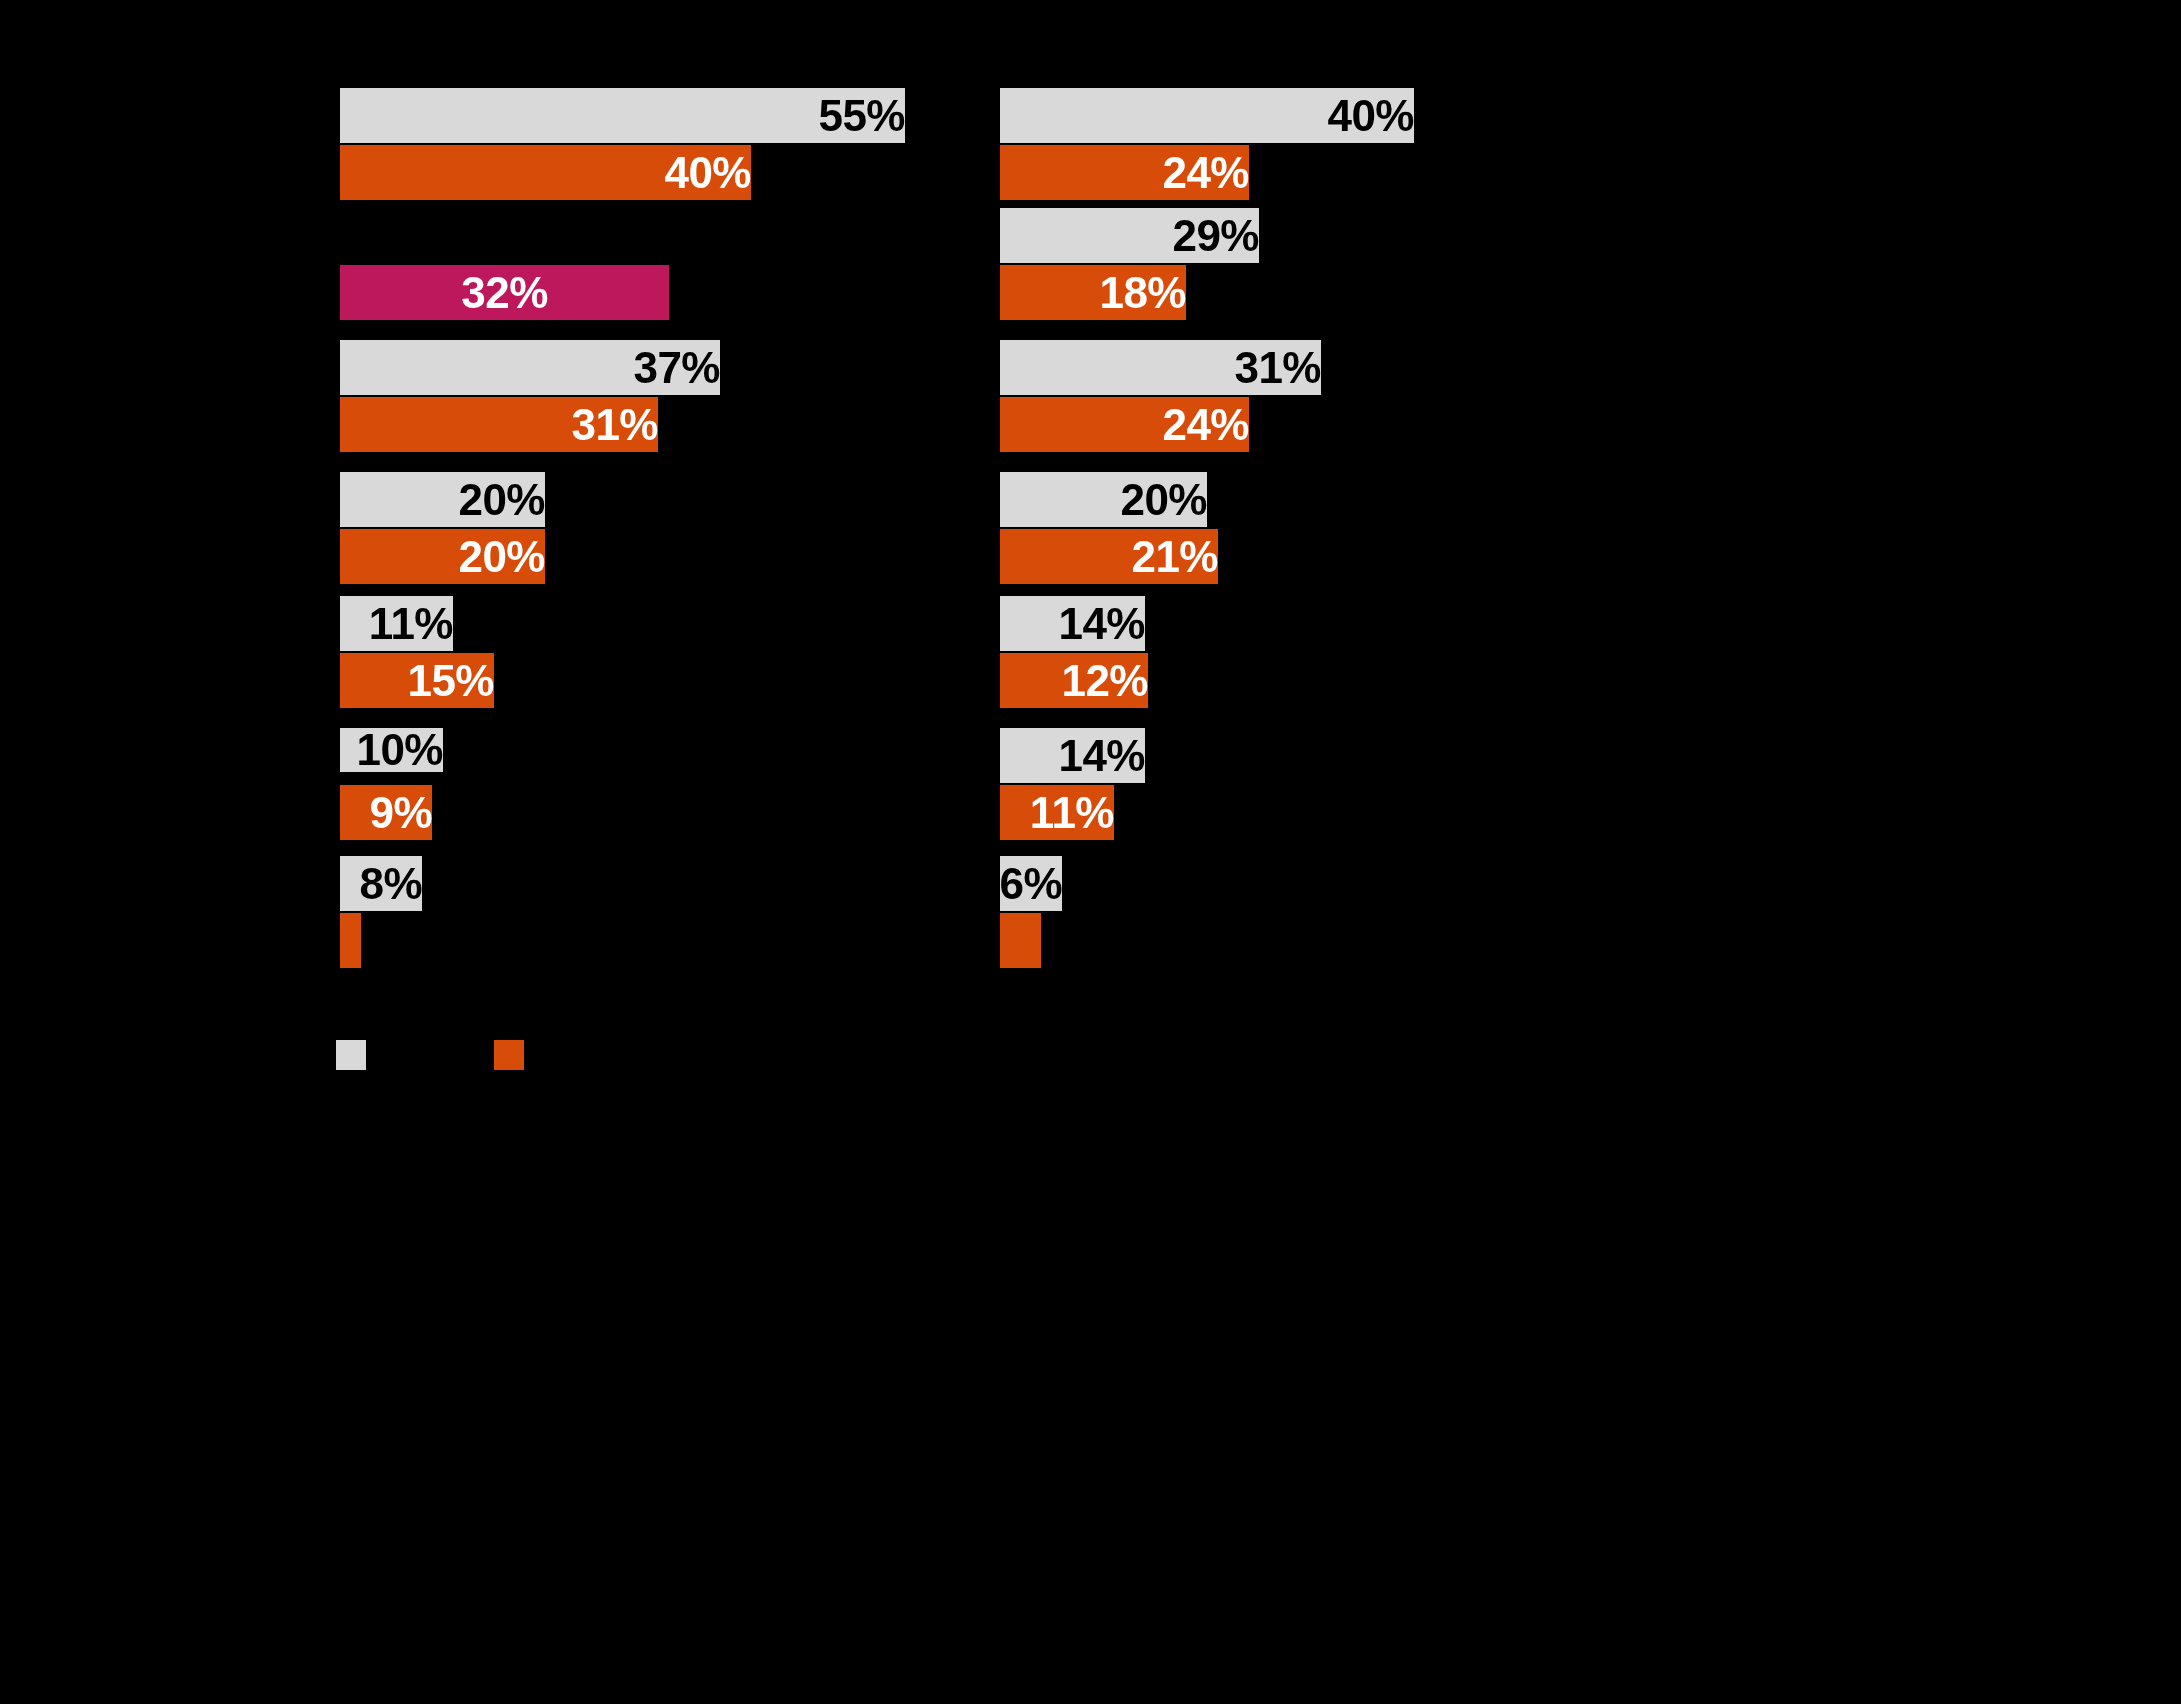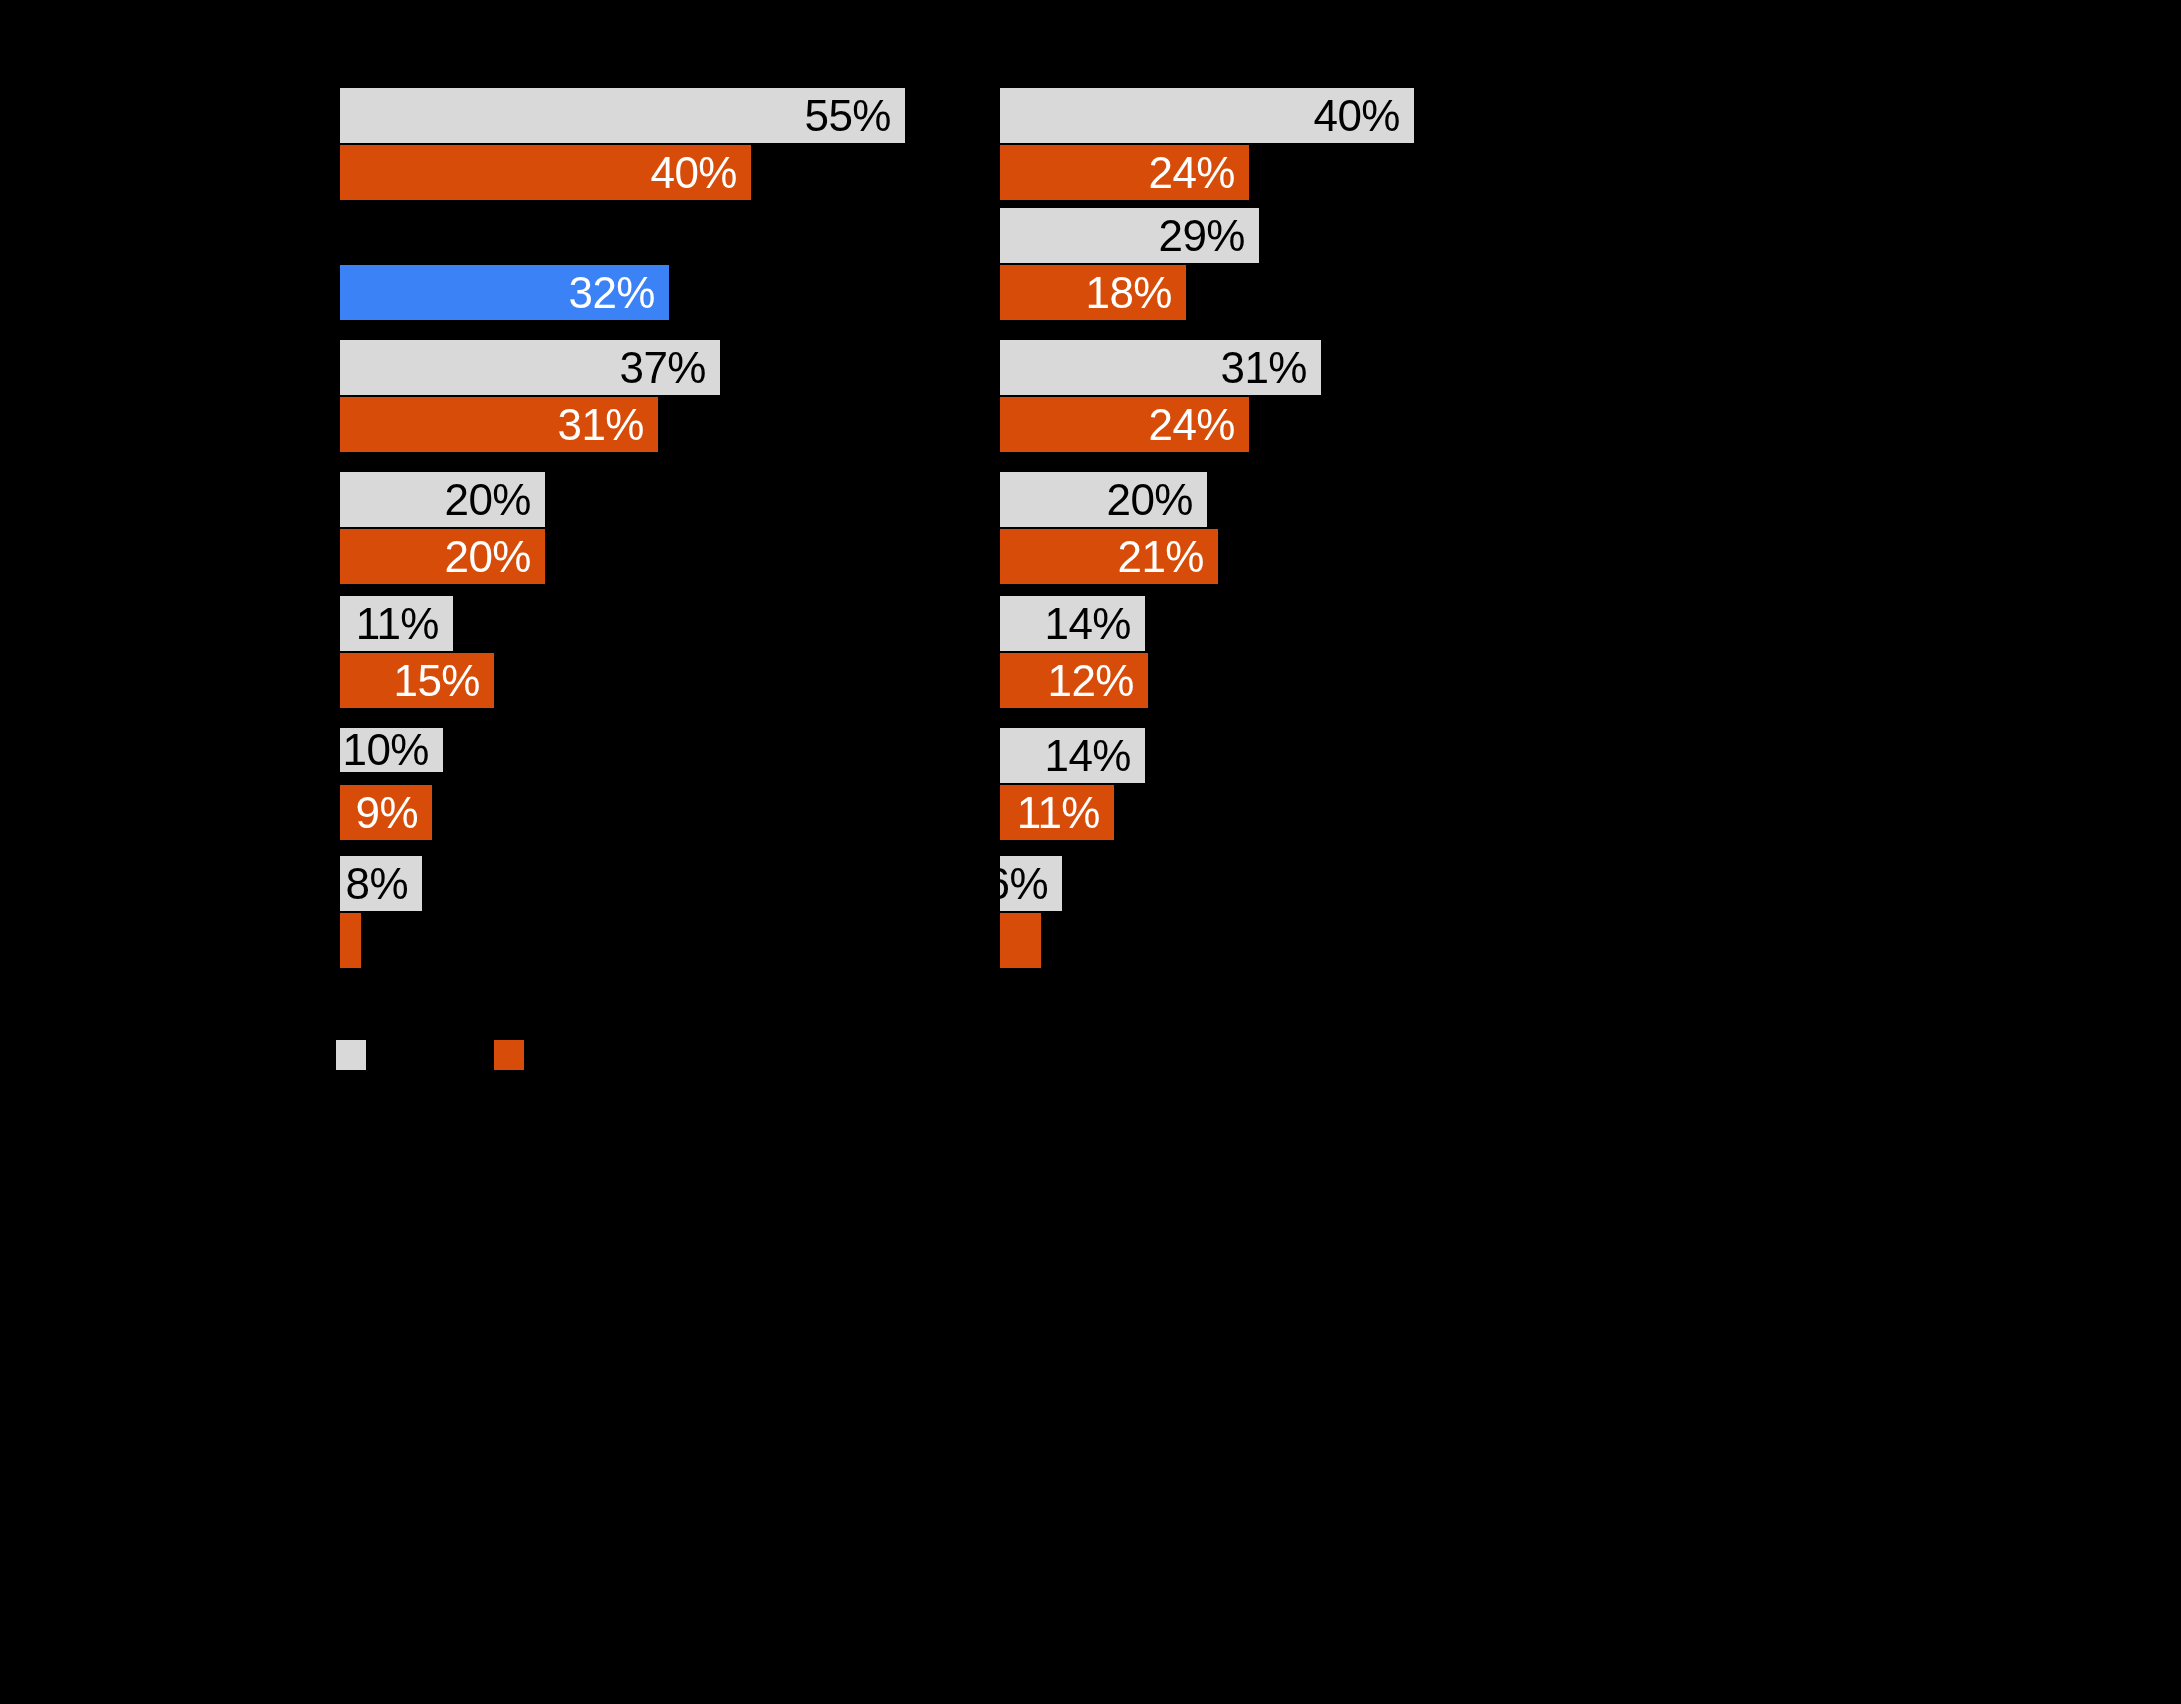--- a/index.html
+++ b/index.html
@@ -26,25 +26,24 @@
     position: absolute;
     left: 0;
     display: flex;
     align-items: center;
     justify-content: flex-end;
     box-sizing: border-box;
     white-space: nowrap;
     overflow: visible;
   }
   .bar .val {
-    font-weight: normal;
+    font-weight: bold;
     font-size: 44px;
     letter-spacing: -0.5px;
     line-height: 1;
-    padding-right: 14px;
   }
   .bar.s1 {
     background: #d9d9d9;
   }
   .bar.s1 .val {
     color: #000000;
   }
   .bar.s2 {
     background: #d84c09;
   }
@@ -85,21 +84,21 @@
 <div id="stage">
 
   <div class="panel" id="panel-left" style="left: 340px; width: 1841px;">
       <div class="bar s1" style="top: 88px; width: 565px; height: 55px; background: rgb(217, 217, 217);">
         <span class="val">55%</span>
       </div>
       <div class="bar s2" style="top: 145px; width: 411px; height: 55px; background: rgb(216, 76, 9);">
         <span class="val">40%</span>
       </div>
       <div class="cat-label" style="position: absolute; right: 1857px; top: 129px;"></div>
-      <div class="bar s2" style="top: 265px; width: 329px; height: 55px; background: #3b82f6;">
+      <div class="bar s2" style="top: 265px; width: 329px; height: 55px; background: #be185d; justify-content: center;">
         <span class="val">32%</span>
       </div>
       <div class="cat-label" style="position: absolute; right: 1857px; top: 249px;"></div>
       <div class="bar s1" style="top: 340px; width: 380px; height: 55px; background: rgb(217, 217, 217);">
         <span class="val">37%</span>
       </div>
       <div class="bar s2" style="top: 397px; width: 318px; height: 55px; background: rgb(216, 76, 9);">
         <span class="val">31%</span>
       </div>
       <div class="cat-label" style="position: absolute; right: 1857px; top: 381px;"></div>

